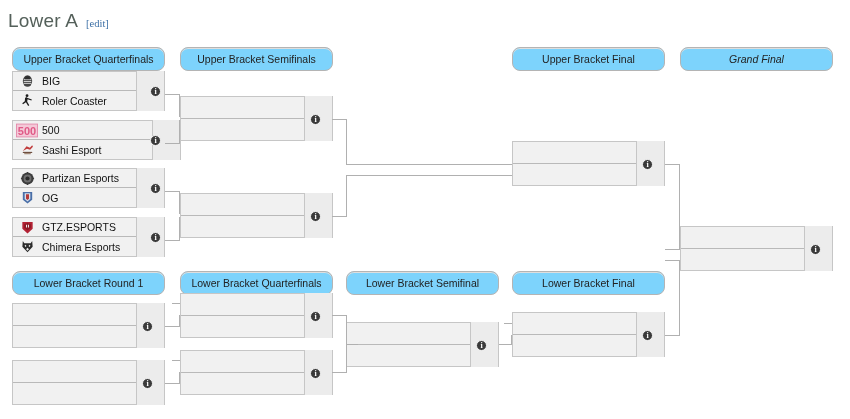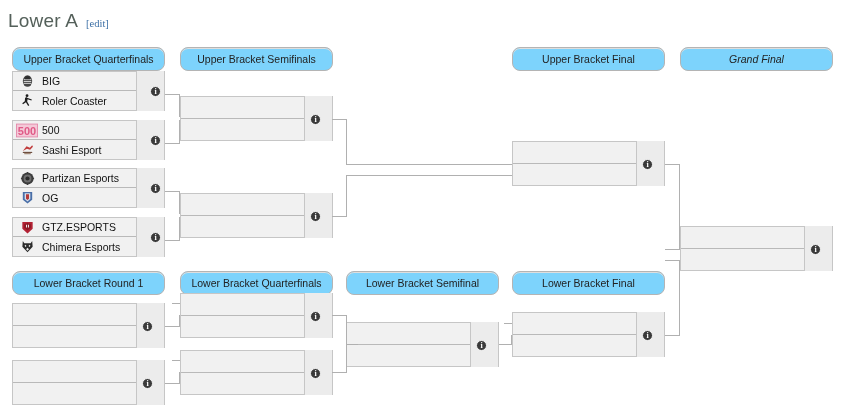--- a/index.html
+++ b/index.html
@@ -196,21 +196,21 @@
             <circle cx="7.5" cy="2.8" r="1.5" fill="#1d1d1d"></circle>
             <path d="M6.6 4.2l1.6 1.2 4.4 1.4-0.4 1.2-4.2-1.3-0.3 2.6 2.2 3.8-1.2 0.7-2.4-4-3.1 2.1-0.8-1.1 2.7-2 0.3-3.6z" fill="#1d1d1d"></path>
           </svg>
       </span>
       <span class="opp-name">Roler Coaster</span>
       <span class="score-col" style="right:0;"></span>
     </div>
     <span class="info-badge" style="left:137px; top:14px;">i</span>
   </div>
 
-  <div class="match" style="left:12px; top:120px; width:153px; height:40px;">
+  <div class="match" style="left:12px; top:120px; width:169px; height:40px;">
     <div class="opp top">
       <span class="opp-logo">
         <svg class="logo-svg" width="22" height="15" viewBox="0 0 24 16">
             <rect x="0.5" y="1" width="23" height="14" fill="#f4c9d8" stroke="#e48aab" stroke-width="1"></rect>
             <text x="12" y="12.5" font-family="Liberation Sans, sans-serif" font-size="12" font-weight="bold" fill="#e05a87" text-anchor="middle">500</text>
           </svg>
       </span>
       <span class="opp-name">500</span>
       <span class="score-col" style="right:0;"></span>
     </div>

